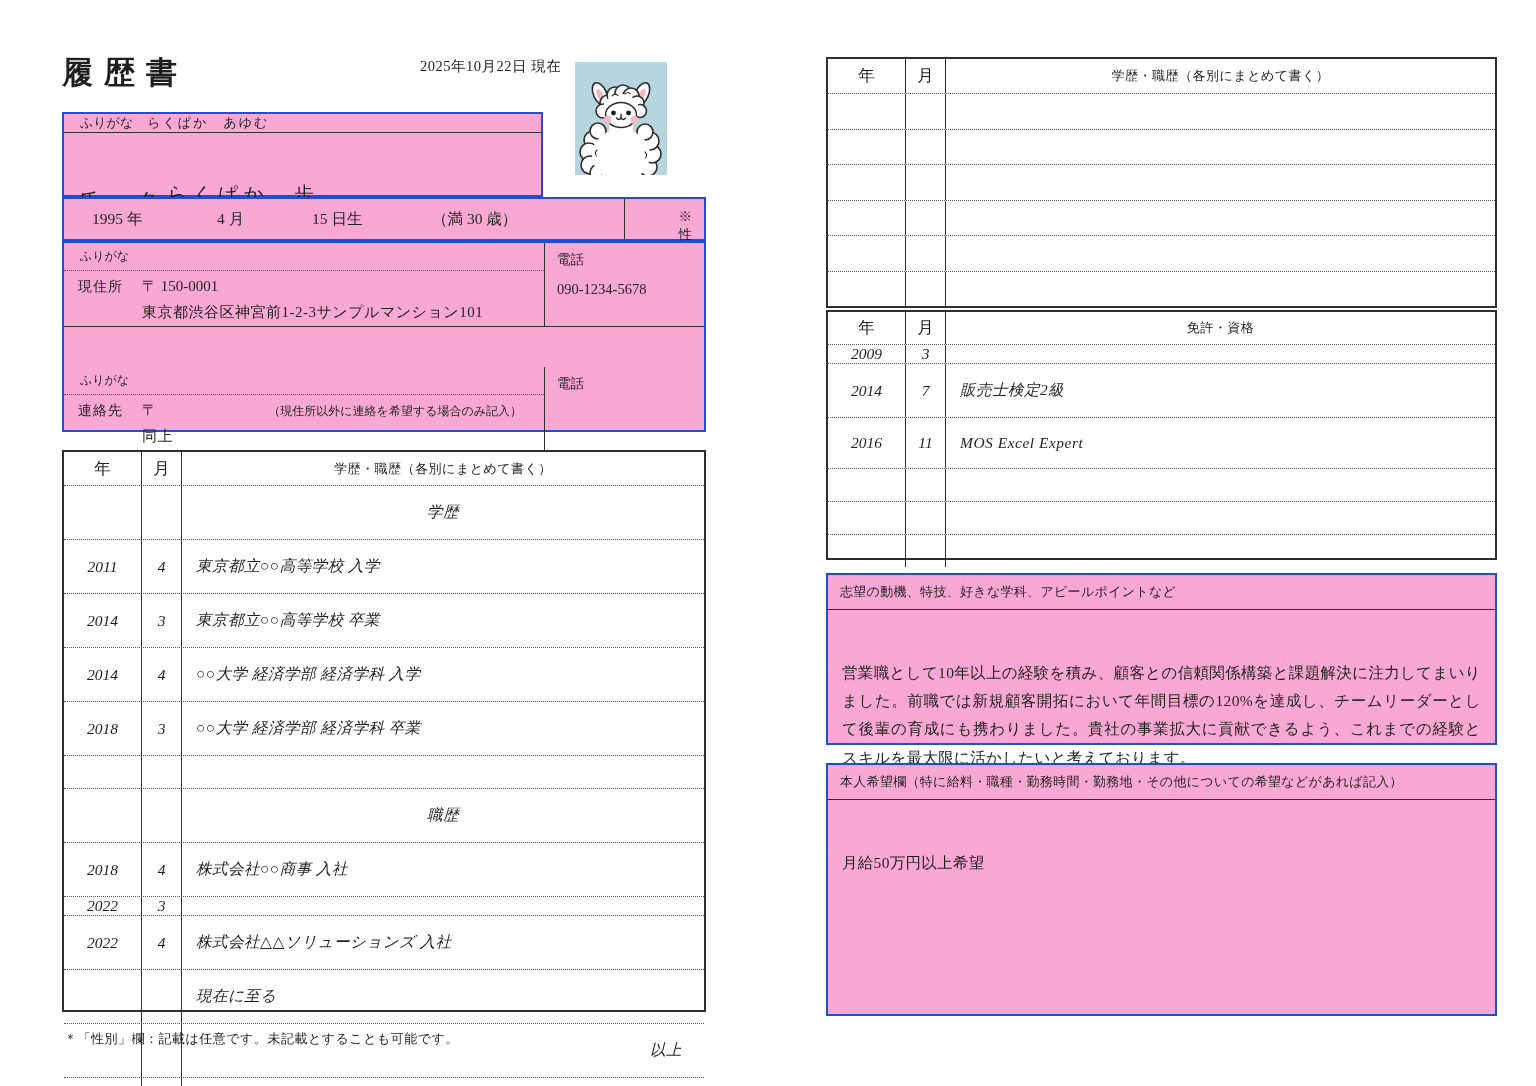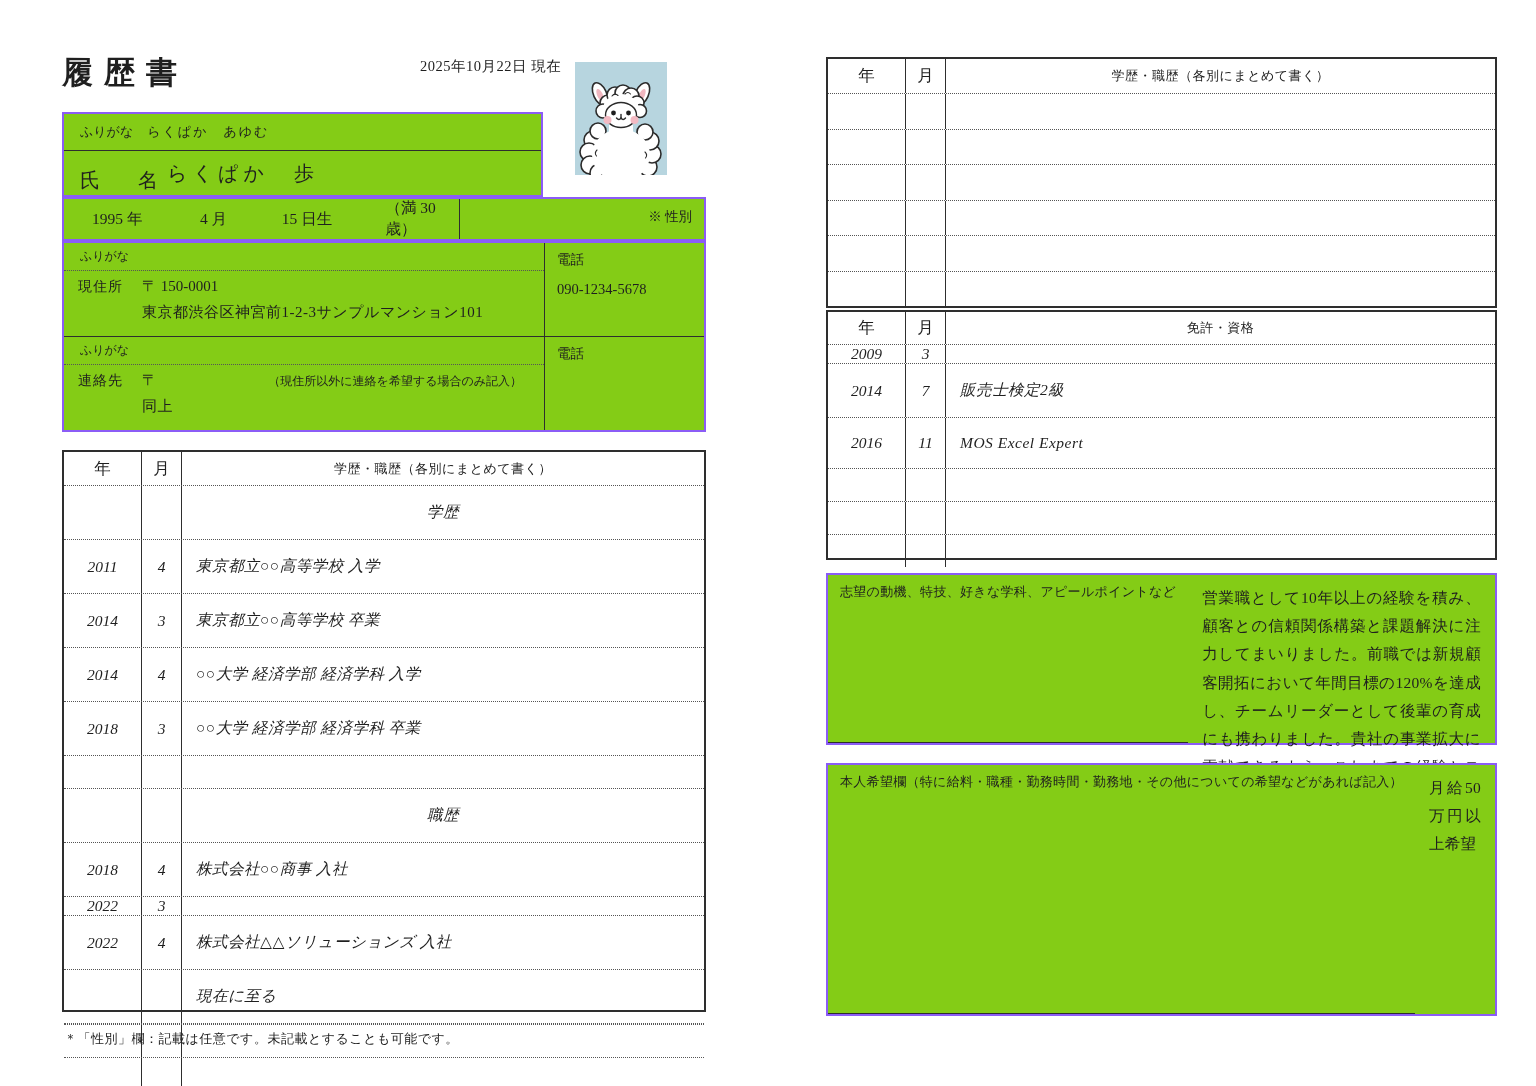--- a/index.html
+++ b/index.html
@@ -5,31 +5,31 @@
   * { margin:0; padding:0; box-sizing:border-box; }
   html,body { width:1536px; height:1086px; background:#ffffff; }
   body { font-family:"Liberation Serif","DejaVu Serif",serif; color:#1f1f1f; position:relative; }
   .abs { position:absolute; }
 
   
   .page-title { left:62px; top:52px; font-size:31px; font-weight:bold; letter-spacing:11px; }
   .cur-date  { left:420px; top:57px; font-size:14.5px; letter-spacing:.5px; }
   .photo     { left:575px; top:62px; width:92px; height:113px; }
 
-  .box { border:2px solid #8b5cf6; background:#84cc16; }
+  .box { border:2px solid #1d4ed8; background:#f9a8d4;gap:40px; }
 
   .name-box { left:62px; top:112px; width:481px; height:85px; display:flex; flex-direction:column; }
   .furi-row { height:37px; border-bottom:1.5px solid #2e2e2e; display:flex; align-items:center; padding-left:16px; font-size:13px; }
   .furi-row .val { margin-left:14px; letter-spacing:2px; }
   .name-row { flex:1; display:flex; align-items:center; padding-left:16px; font-size:20px; }
   .name-row .lbl { letter-spacing:9px;margin-top:15px; }
   .name-row .val { letter-spacing:5px; }
 
   .birth-box { left:62px; top:197px; width:644px; height:44px; display:flex; }
-  .birth-left { width:396px; border-right:1.5px solid #2e2e2e; display:flex; align-items:center; font-size:15.5px; padding-left:28px; }
+  .birth-left { width:561px; border-right:1.5px solid #2e2e2e; display:flex; align-items:center; font-size:15.5px; padding-left:28px; }
   .birth-left span { display:inline-block; }
   .b1 { width:125px; } .b2 { width:95px; } .b3 { width:120px; }
   .gender-cell { flex:1; padding:9px 12px; font-size:13.5px;text-align:right; }
 
   .addr-box { left:62px; top:241px; width:644px; height:191px; display:flex; flex-direction:column; }
   .addr-sec { flex:1; display:flex; }
   .addr-sec.first { border-bottom:1.5px solid #2e2e2e; }
   .addr-left { width:481px; border-right:1.5px solid #2e2e2e; display:flex; flex-direction:column; }
   .addr-furi { height:28px; border-bottom:1px dotted #555; display:flex; align-items:center; padding-left:16px; font-size:12px; }
   .addr-main { flex:1; padding:6px 0 4px 14px; font-size:15px; }
@@ -55,21 +55,21 @@
   .cd.right  { justify-content:flex-end; padding-right:22px; }
 
   .table-left  { left:62px;  top:450px; width:644px; height:562px; }
   .table-left  .hhead { height:34px; }
   .table-right { left:826px; top:57px;  width:671px; height:251px; }
   .table-right .hhead { height:35px; }
   .table-lic   { left:826px; top:310px; width:671px; height:250px; }
   .table-lic   .hhead { height:33px; }
 
   
-  .free-box { display:flex; }
+  .free-box { display:flex; flex-direction:column; }
   .free-head { border-bottom:1.5px solid #2e2e2e; padding:8px 12px; font-size:13px; letter-spacing:.3px; }
   .free-body { flex:1; padding:9px 14px; font-size:15.5px; line-height:1.82; text-align:justify; letter-spacing:.3px; }
   .motiv-box { left:826px; top:573px; width:671px; height:172px; }
   .hope-box  { left:826px; top:763px; width:671px; height:253px; }
 
   .footnote { left:64px; top:1030px; font-size:13px; letter-spacing:.5px; }
 </style>
 </head>
 <body>
 
@@ -257,20 +257,21 @@
         <div class="cd">株式会社△△ソリューションズ 入社</div>
       </div>
     <div class="trow">
         <div class="cy"></div>
         <div class="cm"></div>
         <div class="cd">現在に至る</div>
       </div>
     <div class="trow">
         <div class="cy"></div>
         <div class="cm"></div>
+        <div class="cd right">以上</div>
       </div>
     <div class="trow">
         <div class="cy"></div>
         <div class="cm"></div>
         <div class="cd"></div>
       </div>
     <div class="trow">
         <div class="cy"></div>
         <div class="cm"></div>
         <div class="cd"></div>

